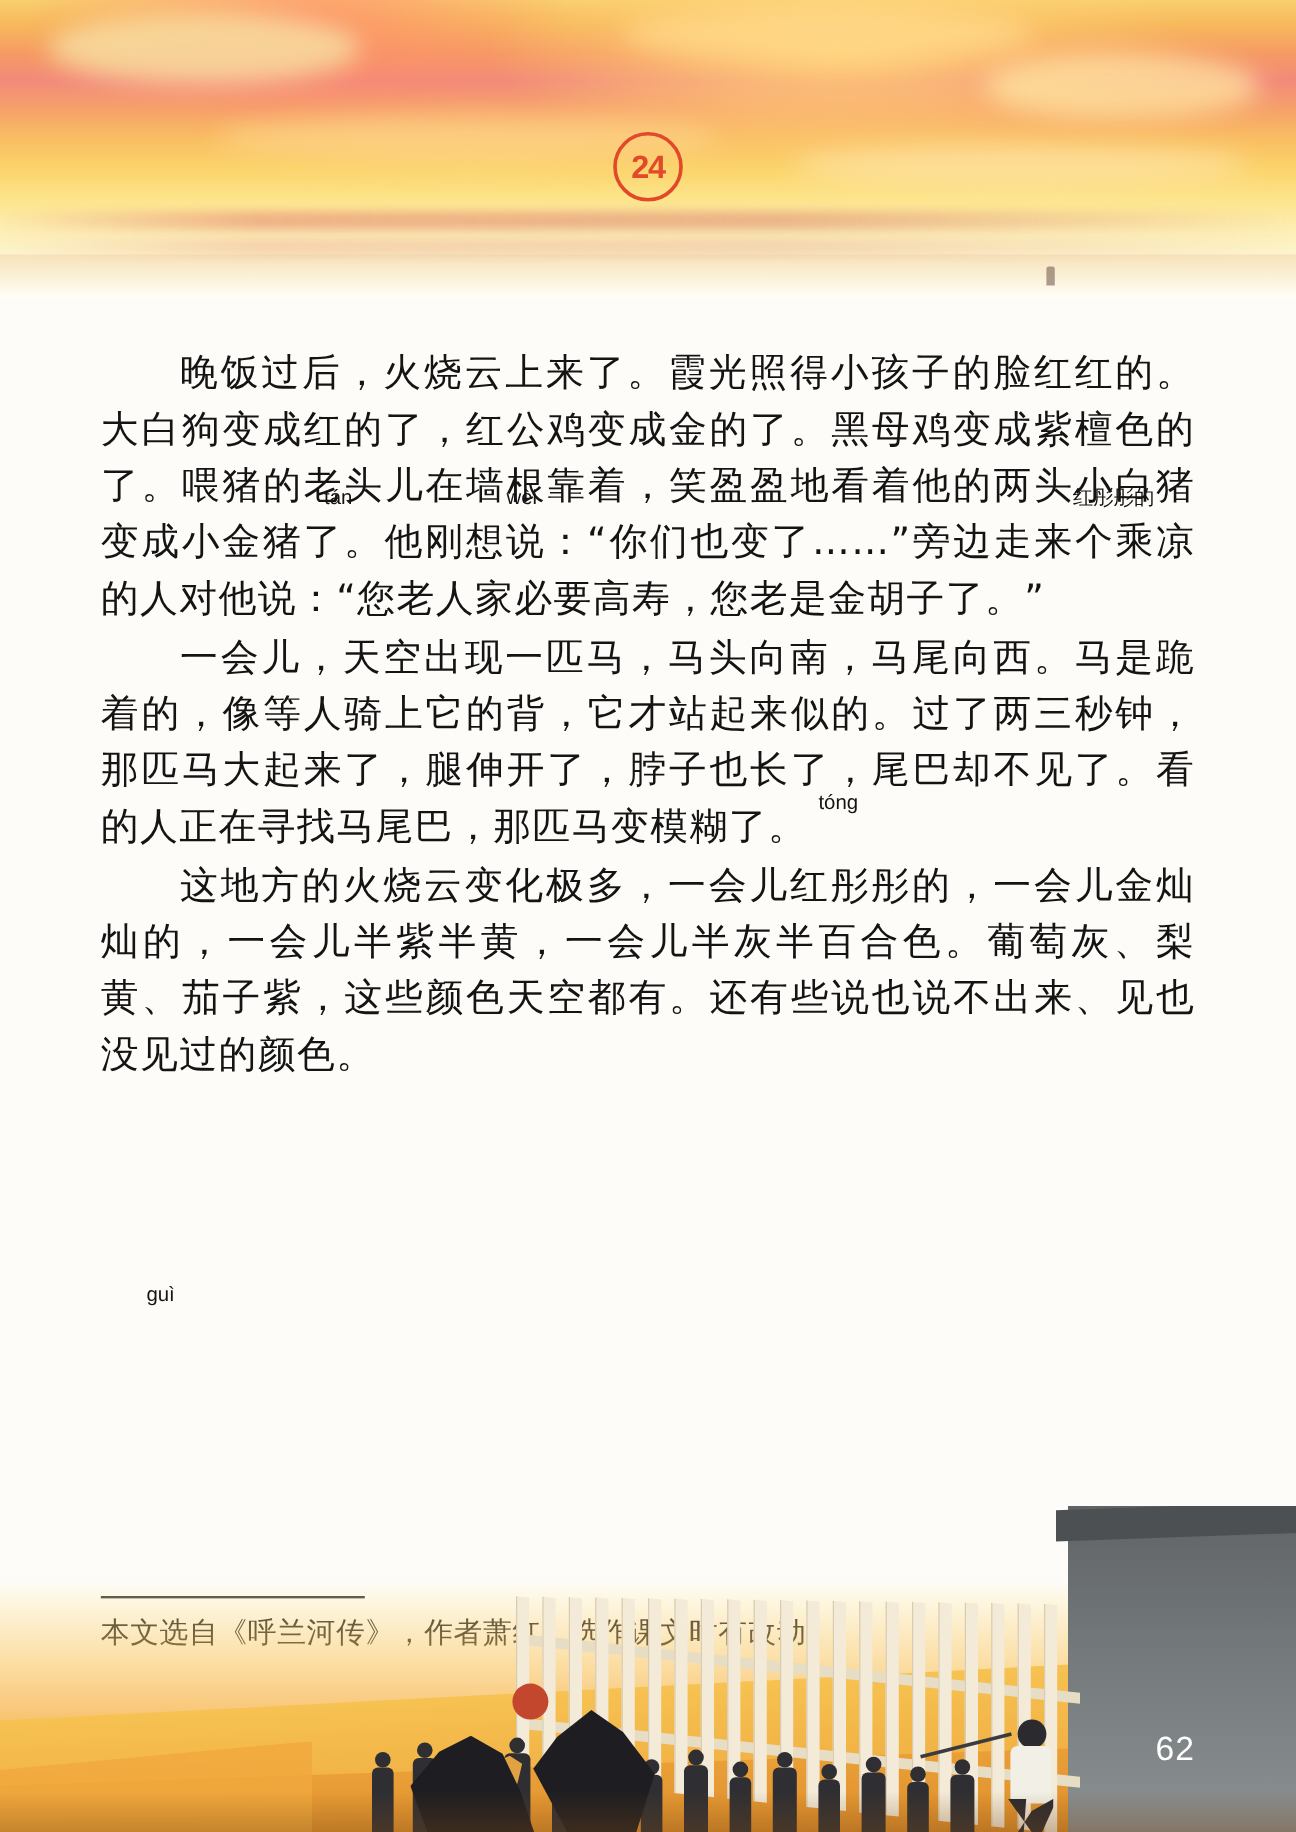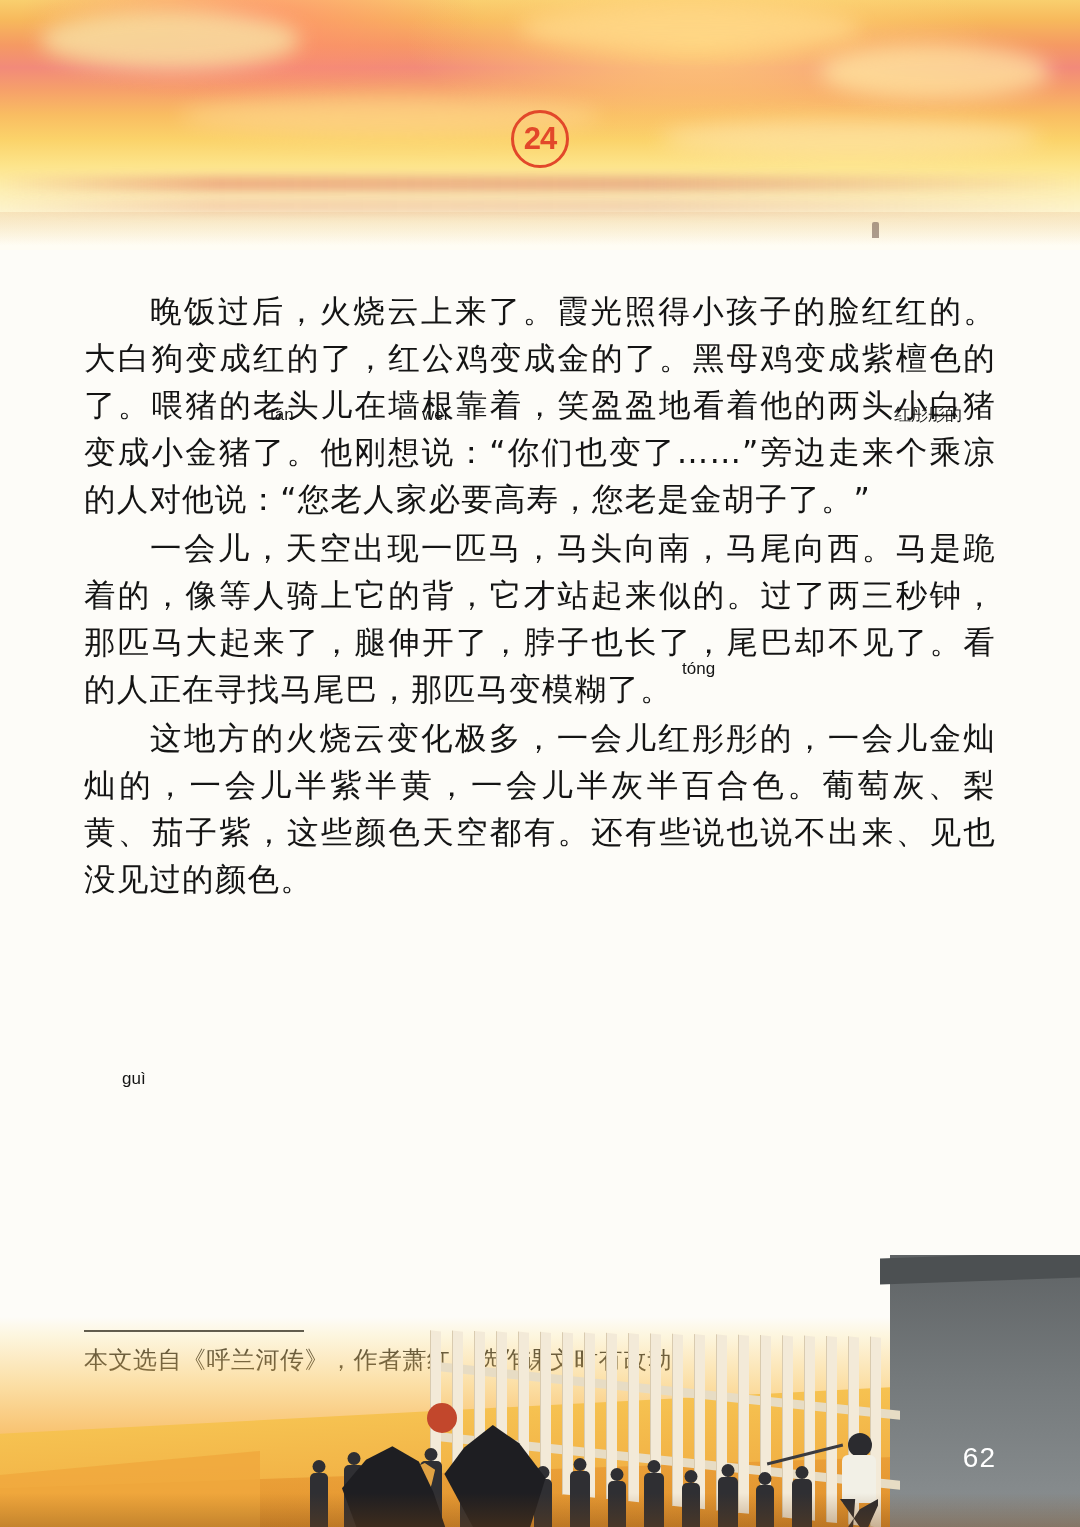--- a/index.html
+++ b/index.html
@@ -84,21 +84,21 @@
     display: flex;
     align-items: center;
     justify-content: center;
     gap: 26px;
   }
   .lesson-num {
     width: 52px; height: 52px;
     border: 3px solid #e2482a;
     border-radius: 50%;
     color: #e2482a;
-    font-size: 31px;
+    font-size: 27px;
     font-weight: bold;
     display: flex;
     align-items: center;
     justify-content: center;
     font-family: "Liberation Sans", sans-serif;
     letter-spacing: -1px;
   }
   .lesson-title {
     font-size: 46px;
     color: #1d1d1d;

